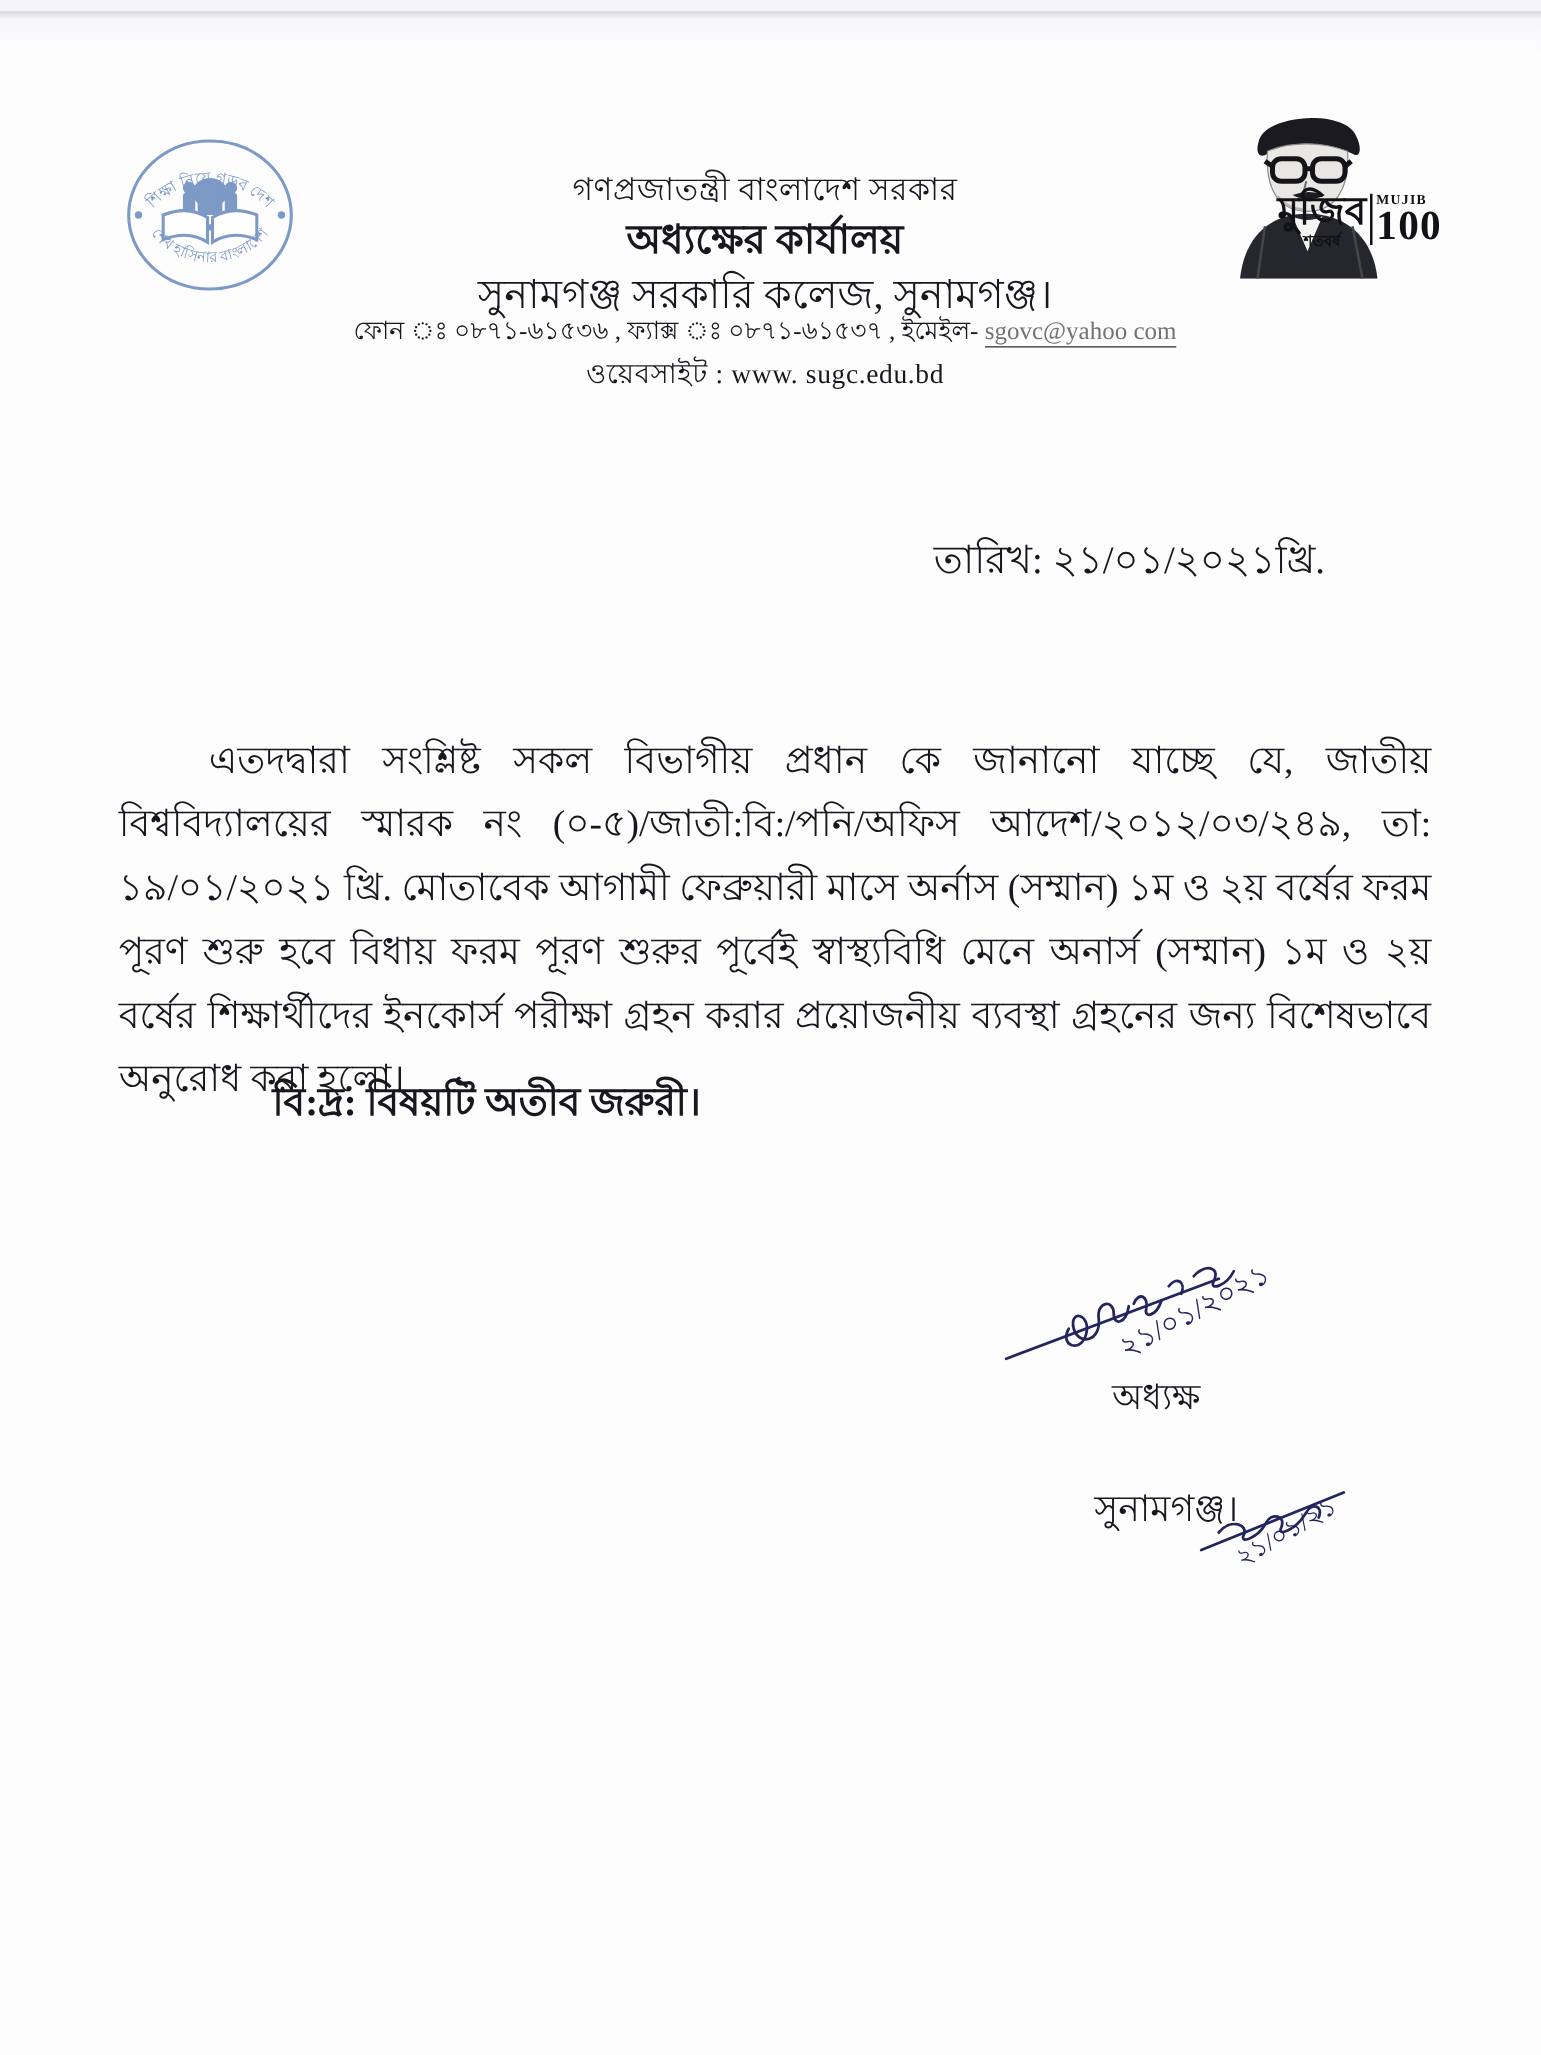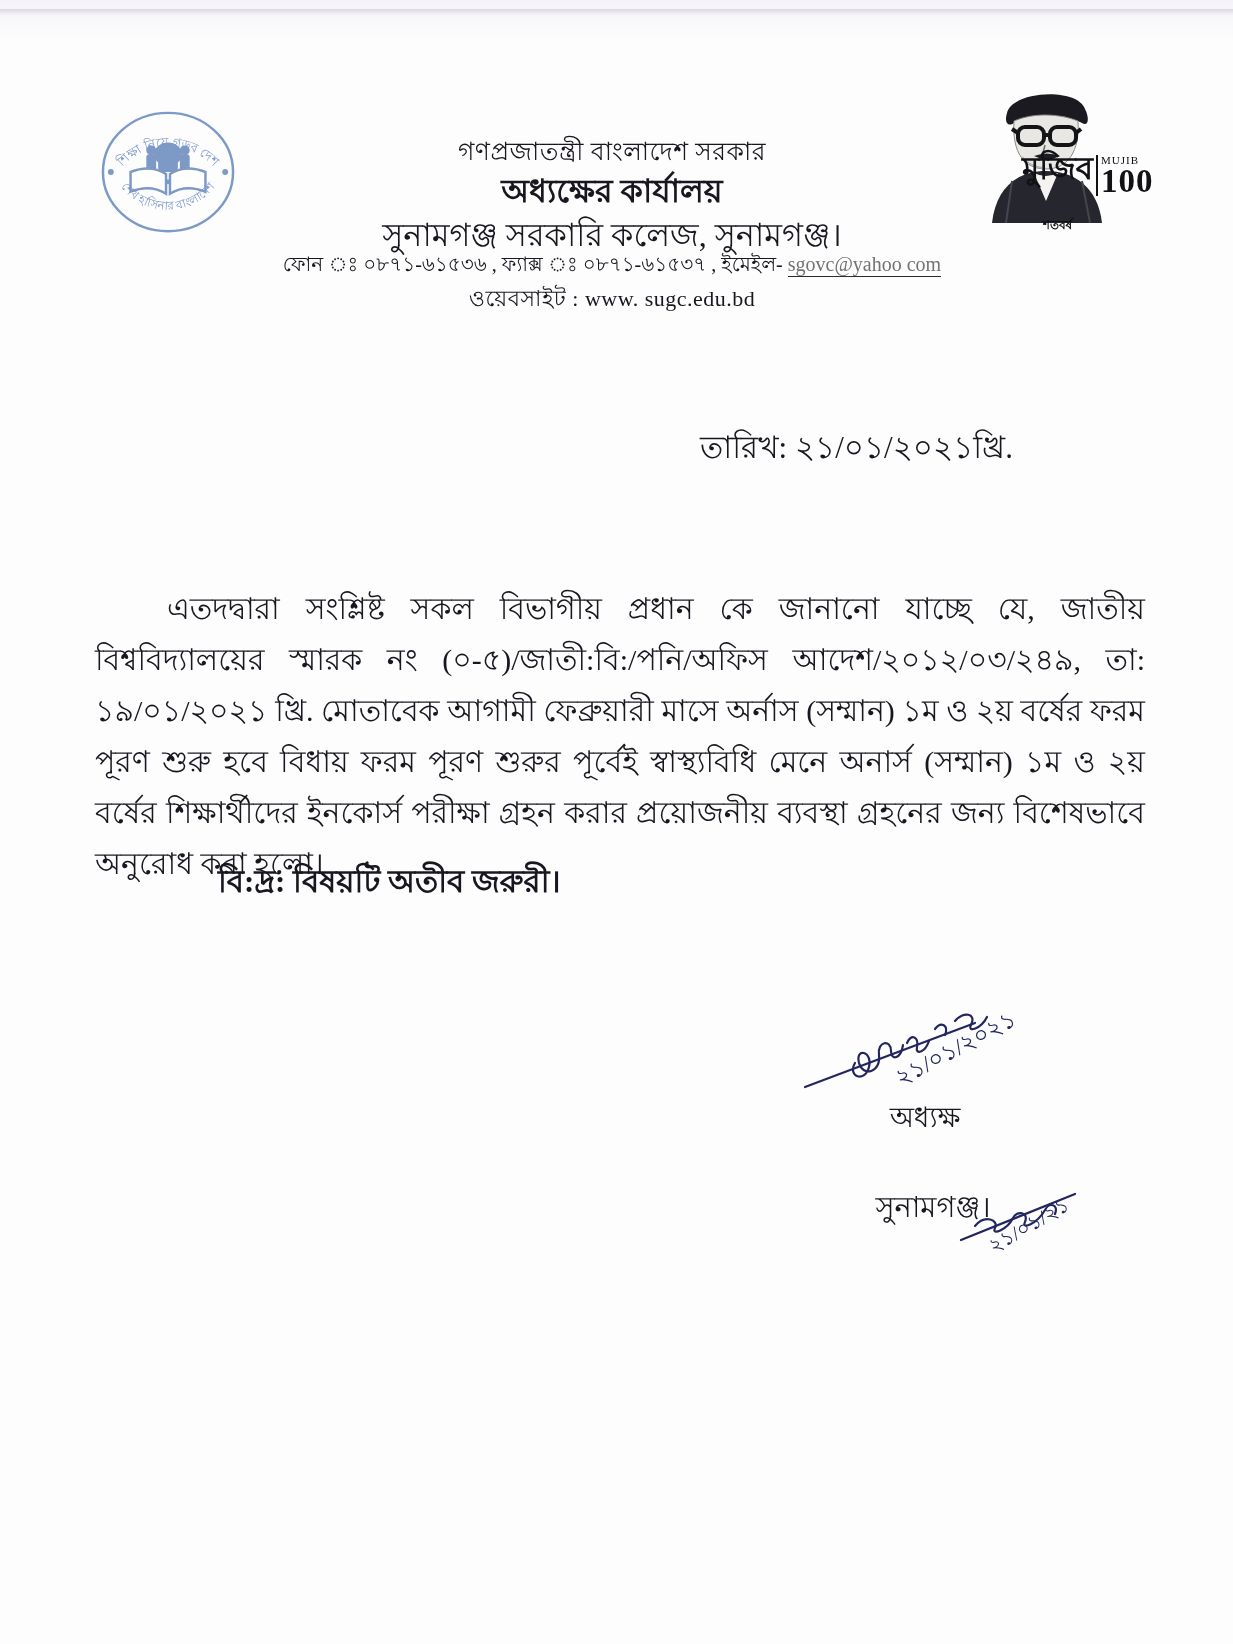--- a/index.html
+++ b/index.html
@@ -21,21 +21,21 @@
     background:linear-gradient(to bottom, rgba(236,233,241,.5), transparent);
   }
   .abs{position:absolute;}
   .header-block{left:292px;top:0;width:640px;text-align:center;}
   .hdr-govt{position:absolute;top:132px;left:0;width:100%;font-size:25px;letter-spacing:.5px;}
   .hdr-office{position:absolute;top:166px;left:0;width:100%;font-size:32px;font-weight:bold;}
   .hdr-college{position:absolute;top:210px;left:0;width:100%;font-size:32px;}
   .hdr-contact{position:absolute;top:249px;left:-40px;width:720px;font-size:20px;white-space:nowrap;}
   .hdr-website{position:absolute;top:281px;left:0;width:100%;font-size:22px;letter-spacing:.5px;}
   .email{ text-decoration:none;border-bottom:1.5px solid #2a2a33;padding-bottom:1px;color:#737373;}
-  .date-line{left:700px;top:423px;width:360px;font-size:31px;}
+  .date-line{left:700px;top:423px;width:360px;text-align:right;font-size:31px;}
   .title-wrap{left:0;top:497px;width:1233px;text-align:center;}
   .notice-title{
     display:inline-block;font-size:38px;font-weight:bold;
     border-bottom:3px solid #17171f;padding:0 6px 4px 6px;
   }
   .body-par{
     left:95px;top:583px;width:1050px;
     font-size:30px;line-height:51px;
     text-align:justify;text-indent:72px;
   }
@@ -47,25 +47,25 @@
     font-family:"Liberation Serif","DejaVu Serif",serif;
     color:#23265e;font-size:23px;white-space:nowrap;
   }
   .hand-date-top{left:890px;top:1030px;transform:rotate(-28deg);}
   .hand-date-bottom{left:985px;top:1210px;transform:rotate(-30deg);font-size:20px;}
   .college-logo{left:88px;top:103px;width:160px;height:138px;}
   .mujib-logo{left:952px;top:83px;width:190px;height:140px;}
   .mujib-wordmark{
     position:absolute;left:1022px;top:155px;display:flex;align-items:flex-start;color:#111116;
   }
-  .mw-left{display:flex;flex-direction:column;align-items:center;margin-right:3px;gap:32px;}
+  .mw-left{display:flex;flex-direction:column;align-items:center;margin-right:3px;}
   .mw-bangla{font-size:31px;font-weight:bold;line-height:28px;}
   .mw-sub{font-size:12px;font-weight:bold;margin-top:1px;}
   .mw-right{display:flex;flex-direction:column;align-items:flex-start;border-left:2.5px solid #111116;padding-left:3px;}
-  .mw-en{font-size:11px;font-weight:normal;letter-spacing:1px;line-height:11px;}
+  .mw-en{font-size:11px;font-weight:bold;letter-spacing:1px;line-height:11px;}
   .mw-100{font-size:33px;font-weight:bold;line-height:30px;letter-spacing:1px;}
 </style>
 </head>
 <body>
 
 <div class="page">
 
   <div class="scan-tint"></div>
   <div class="scan-strip-top"></div>
 

